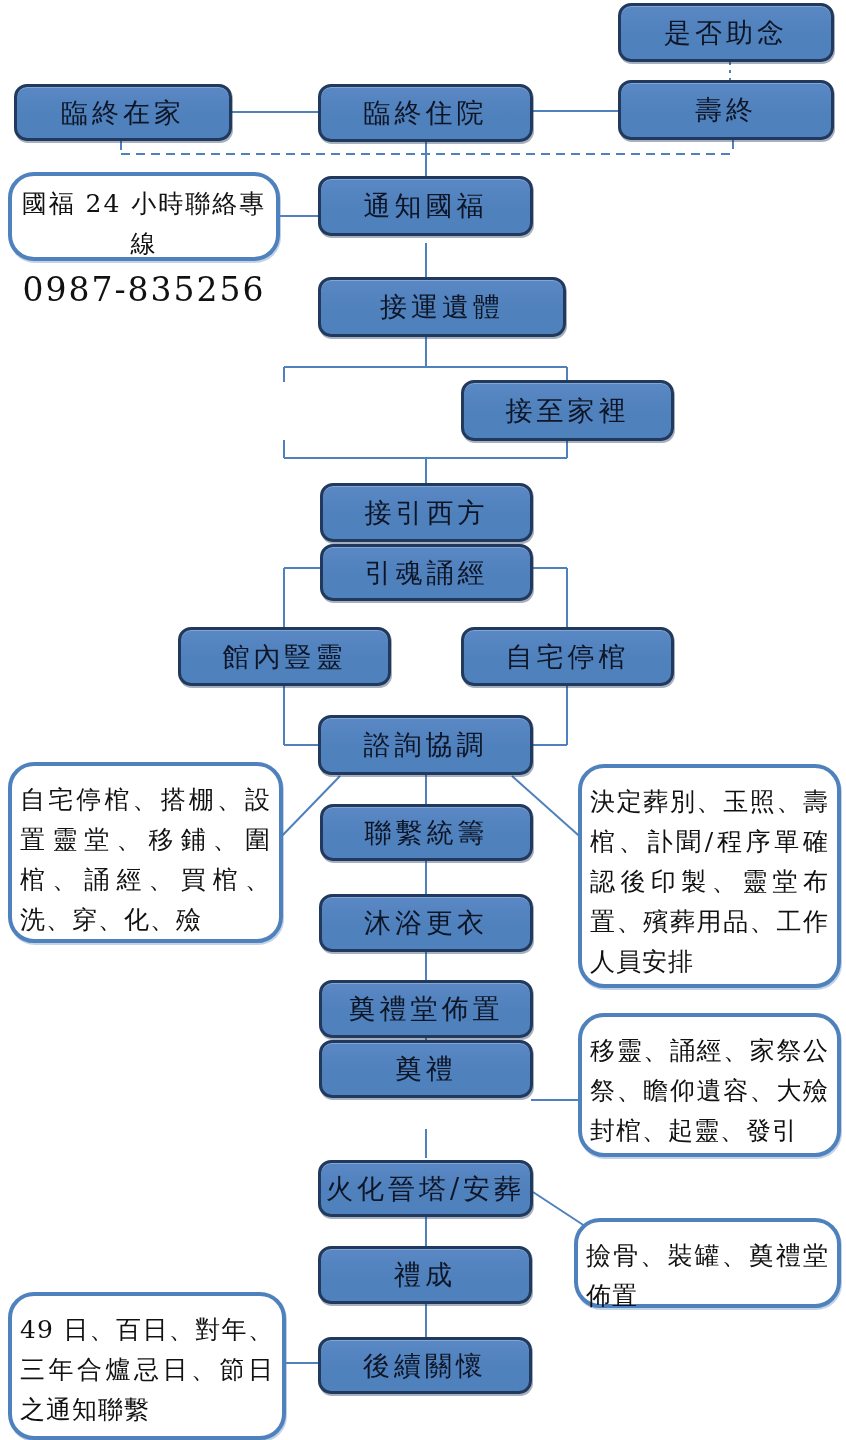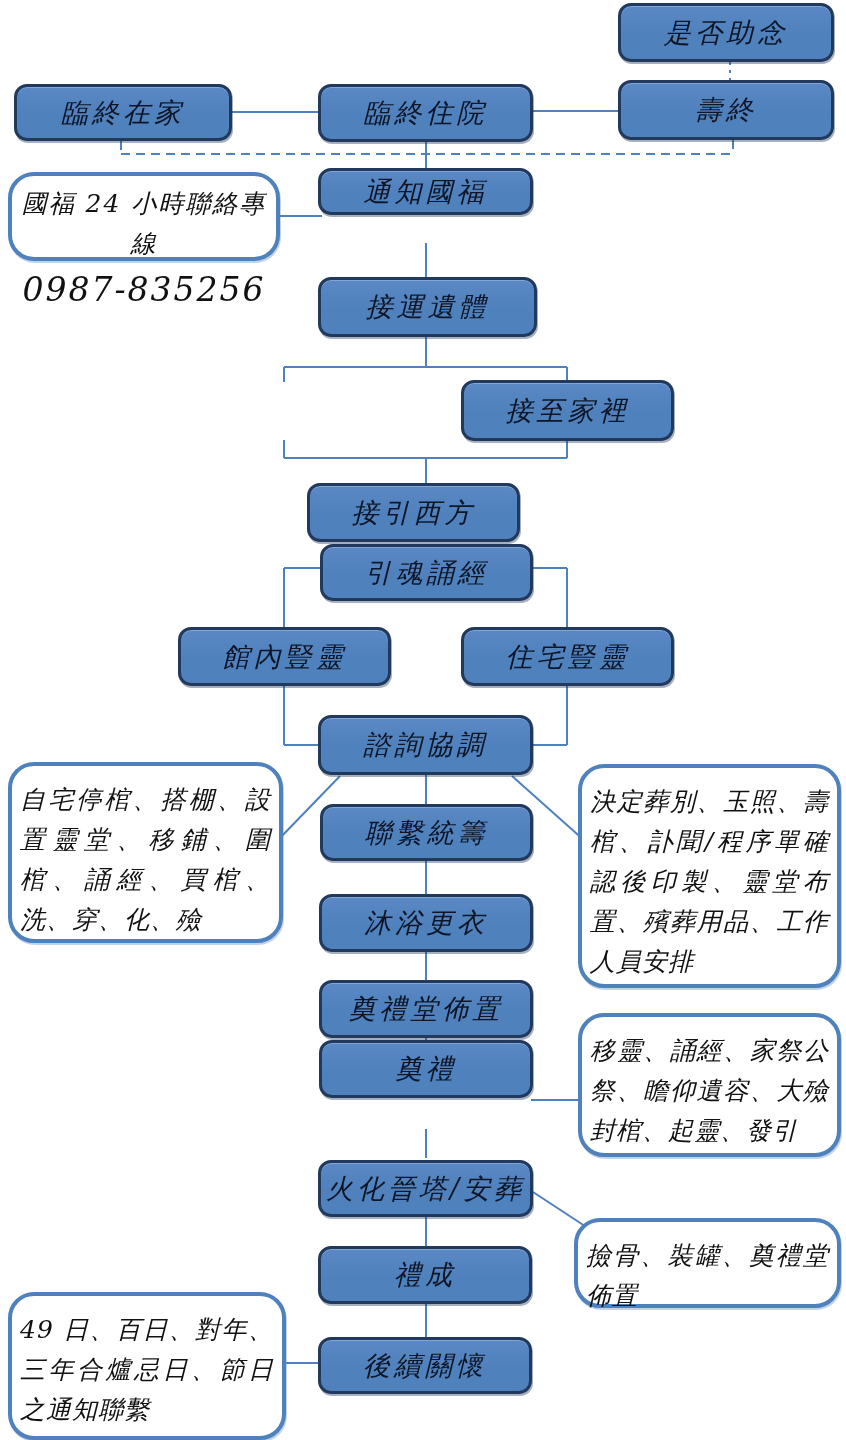--- a/index.html
+++ b/index.html
@@ -1,18 +1,18 @@
 <!DOCTYPE html>
 <html style="--box-fill: #4f81bd; --box-border: #20395c; --box-text: #0d1526; --connector: #4f81bd; --callout-border: #4f81bd; --callout-fill: #ffffff; --callout-text: #111111;"><head>
 <meta charset="utf-8">
 <style>
   html,body { margin:0; padding:0; background:#ffffff; }
   #canvas {
     position:relative; width:846px; height:1440px; background:#ffffff;
-    font-family:"DejaVu Serif","Liberation Serif",serif; overflow:hidden;font-style:italic;
+    font-family:"DejaVu Serif","Liberation Serif",serif; overflow:hidden;
   }
   #wires { position:absolute; left:0; top:0; z-index:1; }
   .conn { stroke:var(--connector,#4f81bd); stroke-width:2; fill:none; }
   .dashed { stroke-dasharray:9 6; }
   .dotted { stroke-dasharray:3 5; }
   .node {
     position:absolute; z-index:2; box-sizing:border-box;
     display:flex; align-items:center; justify-content:center;
     background:linear-gradient(180deg,#5a88c4 0%,var(--box-fill,#4f81bd) 55%);
     border:3px solid var(--box-border,#20395c);
@@ -91,40 +91,40 @@
     </div>
   <div class="node" style="left:14px;top:84px;width:218px;height:57px">
       <span>臨終在家</span>
     </div>
   <div class="node" style="left:318px;top:84px;width:215px;height:58px">
       <span>臨終住院</span>
     </div>
   <div class="node" style="left:618px;top:80px;width:216px;height:60px">
       <span>壽終</span>
     </div>
-  <div class="node" style="left:318px;top:168px;width:215px;height:47px">
+  <div class="node" style="left:318px;top:176px;width:215px;height:60px">
       <span>通知國福</span>
     </div>
-  <div class="node" style="left:318px;top:277px;width:219px;height:60px">
+  <div class="node" style="left:318px;top:277px;width:248px;height:60px">
       <span>接運遺體</span>
     </div>
   <div class="node" style="left:461px;top:380px;width:213px;height:61px">
       <span>接至家裡</span>
     </div>
-  <div class="node" style="left:307px;top:483px;width:213px;height:59px">
+  <div class="node" style="left:320px;top:483px;width:213px;height:59px">
       <span>接引西方</span>
     </div>
   <div class="node" style="left:320px;top:544px;width:213px;height:57px">
       <span>引魂誦經</span>
     </div>
   <div class="node" style="left:178px;top:627px;width:213px;height:59px">
       <span>館內豎靈</span>
     </div>
   <div class="node" style="left:461px;top:627px;width:213px;height:59px">
-      <span>住宅豎靈</span>
+      <span>自宅停棺</span>
     </div>
   <div class="node" style="left:318px;top:715px;width:215px;height:60px">
       <span>諮詢協調</span>
     </div>
   <div class="node" style="left:320px;top:804px;width:213px;height:57px">
       <span>聯繫統籌</span>
     </div>
   <div class="node" style="left:319px;top:894px;width:214px;height:58px">
       <span>沐浴更衣</span>
     </div>

